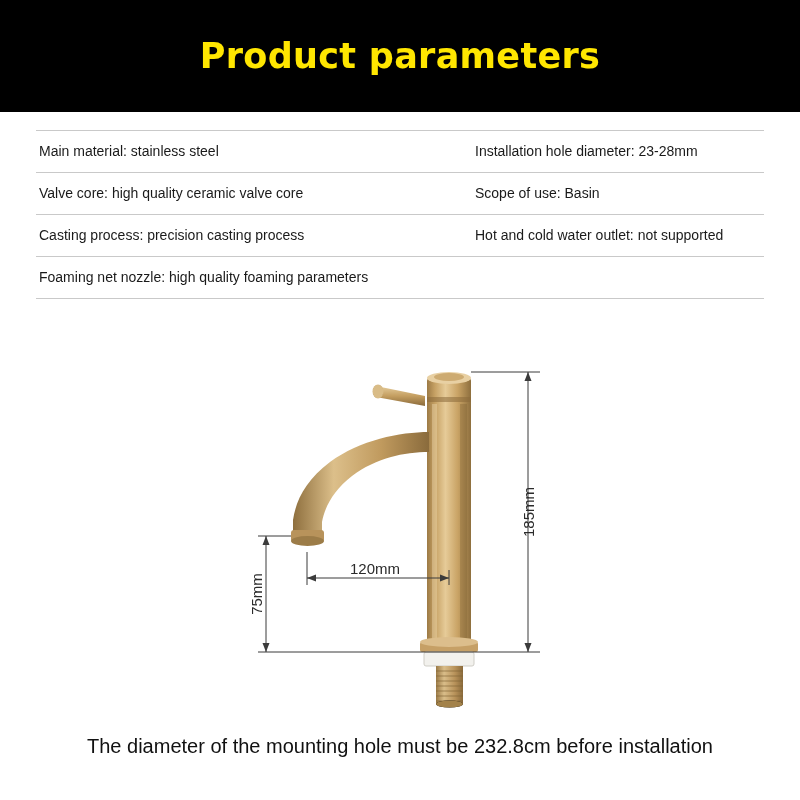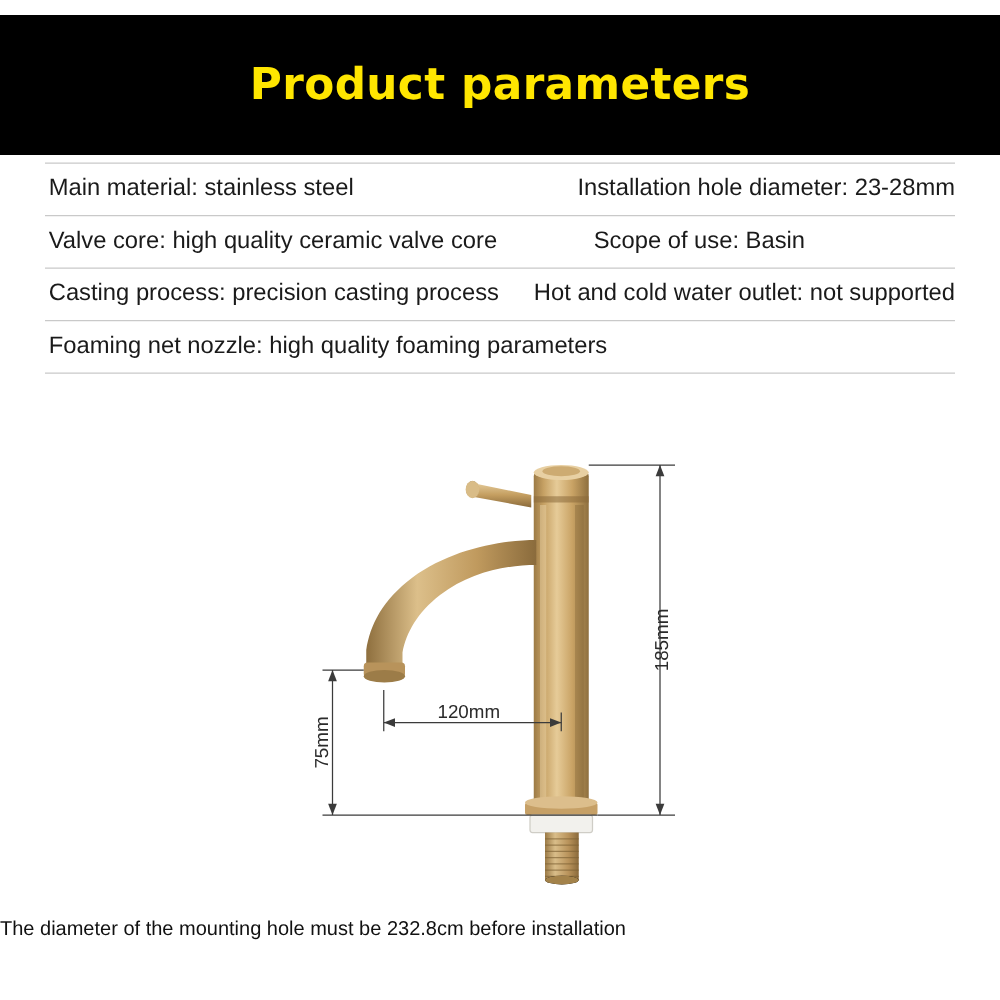--- a/index.html
+++ b/index.html
@@ -16,21 +16,21 @@
   .page {
     position: relative;
     width: 800px;
     height: 800px;
     background: #ffffff;
   }
   
   .header-bar {
     position: absolute;
     left: 0;
-    top: 12px;
+    top: 0;
     width: 800px;
     height: 112px;
     background: #000000;
     display: flex;
     align-items: center;
     justify-content: center;
   }
   .header-title {
     color: #ffe600;
     font-size: 35px;
@@ -48,21 +48,21 @@
   .spec-row {
     display: flex;
     border-bottom: 1px solid #c9c9c9;
     height: 41px;
     align-items: center;
   }
   .spec-row.first {
     border-top: 1px solid #c9c9c9;
   }
   .spec-cell {
-    font-size: 19px;
+    font-size: 14px;
     color: #1a1a1a;
     line-height: 1.2;
     white-space: nowrap;
   }
   .spec-cell.left {
     width: 436px;
     padding-left: 3px;
   }
   .spec-cell.right {
     flex: 1;
@@ -81,22 +81,22 @@
   }
   .svg-diagram {
     display: block;
   }
   
   .footer-note {
     position: absolute;
     left: 0;
     top: 735px;
     width: 800px;
-    text-align: left;
-    font-size: 16px;
+    text-align: center;
+    font-size: 20px;
     color: #111111;
   }
 </style>
 </head>
 <body>
 
 <div class="page">
 
   <div class="header-bar">
     <div class="header-title">Product parameters</div>

